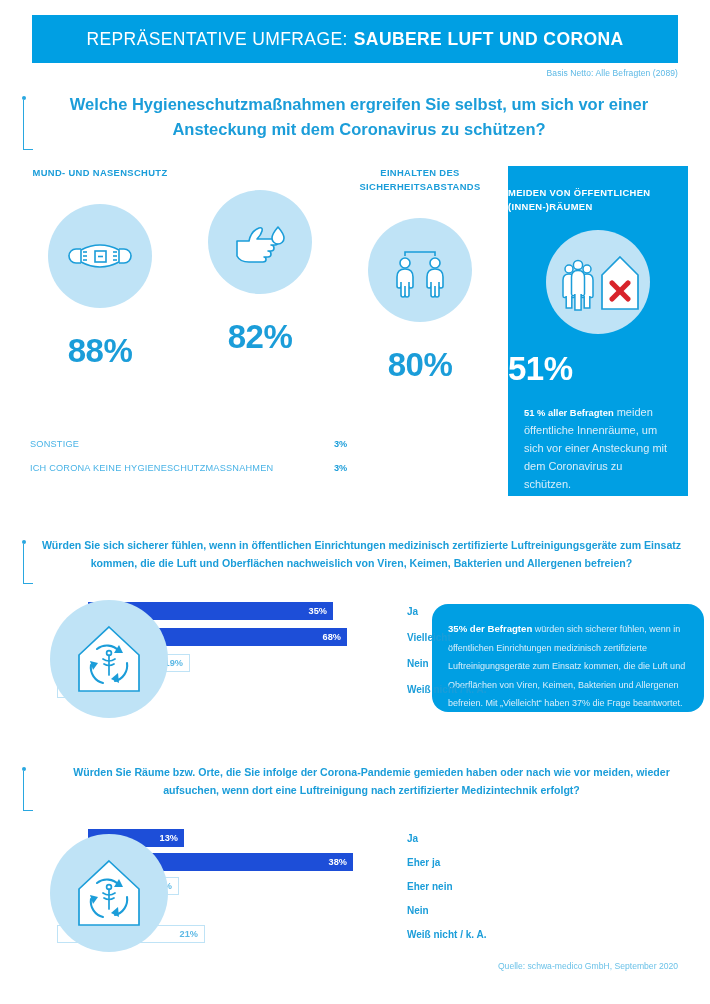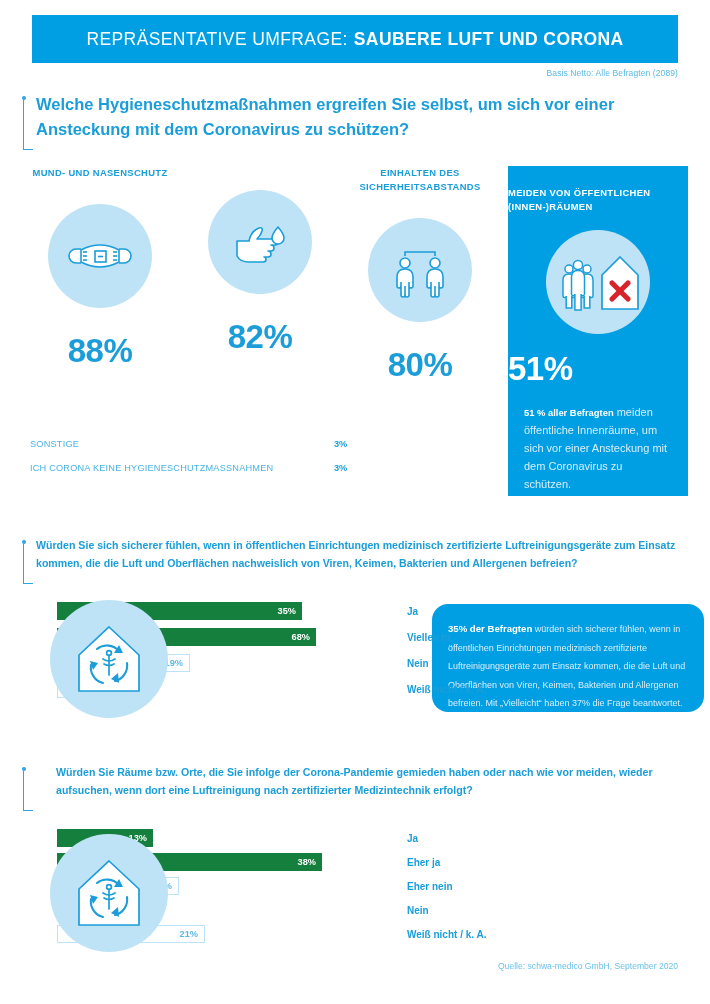--- a/index.html
+++ b/index.html
@@ -13,21 +13,21 @@
   .header-bar .h-bold{color:#ffffff;font-size:17.5px;letter-spacing:.4px;font-weight:700;margin-left:6px;}
 
   .basis{position:absolute;right:32px;top:68px;font-size:8.5px;color:#5bb8e5;letter-spacing:.1px;}
 
   
   .question{position:absolute;display:flex;}
   .q-marker{width:14px;flex:0 0 14px;position:relative;}
   .q-marker .dot{position:absolute;left:0;top:4px;width:4px;height:4px;border-radius:50%;background:#29a7e0;}
   .q-marker .ell{position:absolute;left:1px;top:8px;width:9px;bottom:0;
       border-left:1.4px solid #29a7e0;border-bottom:1.4px solid #29a7e0;}
-  .q-text{font-weight:700;color:#1b9dd9;}
+  .q-text{font-weight:700;color:#1b9dd9;text-align:center;}
 
   #q1{left:22px;top:92px;width:660px;height:58px;}
   #q1 .q-text{font-size:16.5px;line-height:25px;}
   #q2{left:22px;top:536px;width:665px;height:48px;}
   #q2 .q-text{font-size:10.6px;line-height:18px;font-weight:700;}
   #q3{left:22px;top:763px;width:665px;height:48px;gap:20px;}
   #q3 .q-text{font-size:10.6px;line-height:18px;font-weight:700;}
 
   
   .measures{position:absolute;left:22px;top:166px;width:666px;height:330px;}
@@ -58,21 +58,21 @@
   #chart1{top:598px;height:122px;}
   #chart2{top:826px;height:130px;}
   .chart-circle{position:absolute;left:28px;top:2px;width:118px;height:118px;border-radius:50%;
       background:#bfe3f6;display:flex;align-items:center;justify-content:center;z-index:2;}
   #chart2 .chart-circle{top:8px;}
   .bars{position:absolute;left:35px;top:0;width:340px;z-index:1;}
   .bar-row{height:26px;display:flex;align-items:center;}
   #chart2 .bar-row{height:24px;}
   .bar{height:18px;box-sizing:border-box;display:flex;align-items:center;
        justify-content:flex-end;padding-right:6px;}
-  .bar.filled{background:#15803d;}
+  .bar.filled{background:#1d4ed8;margin-left:31px;}
   .bar.hollow{background:#ffffff;border:1px solid #bfe3f6;}
   .bar-val{font-size:9.2px;font-weight:700;}
   .bar.filled .bar-val{color:#ffffff;}
   .bar.hollow .bar-val{color:#5bb8e5;}
   .cat-labels{position:absolute;left:385px;top:0;width:120px;z-index:3;}
   .cat-row{height:26px;display:flex;align-items:center;font-size:10px;font-weight:700;color:#1b9dd9;}
   #chart2 .cat-row{height:24px;}
   .note-box{position:absolute;left:410px;width:272px;background:#009fe3;
       padding:14px 16px;box-sizing:border-box;border-radius:16px;}
   #chart1 .note-box{top:6px;height:108px;}

